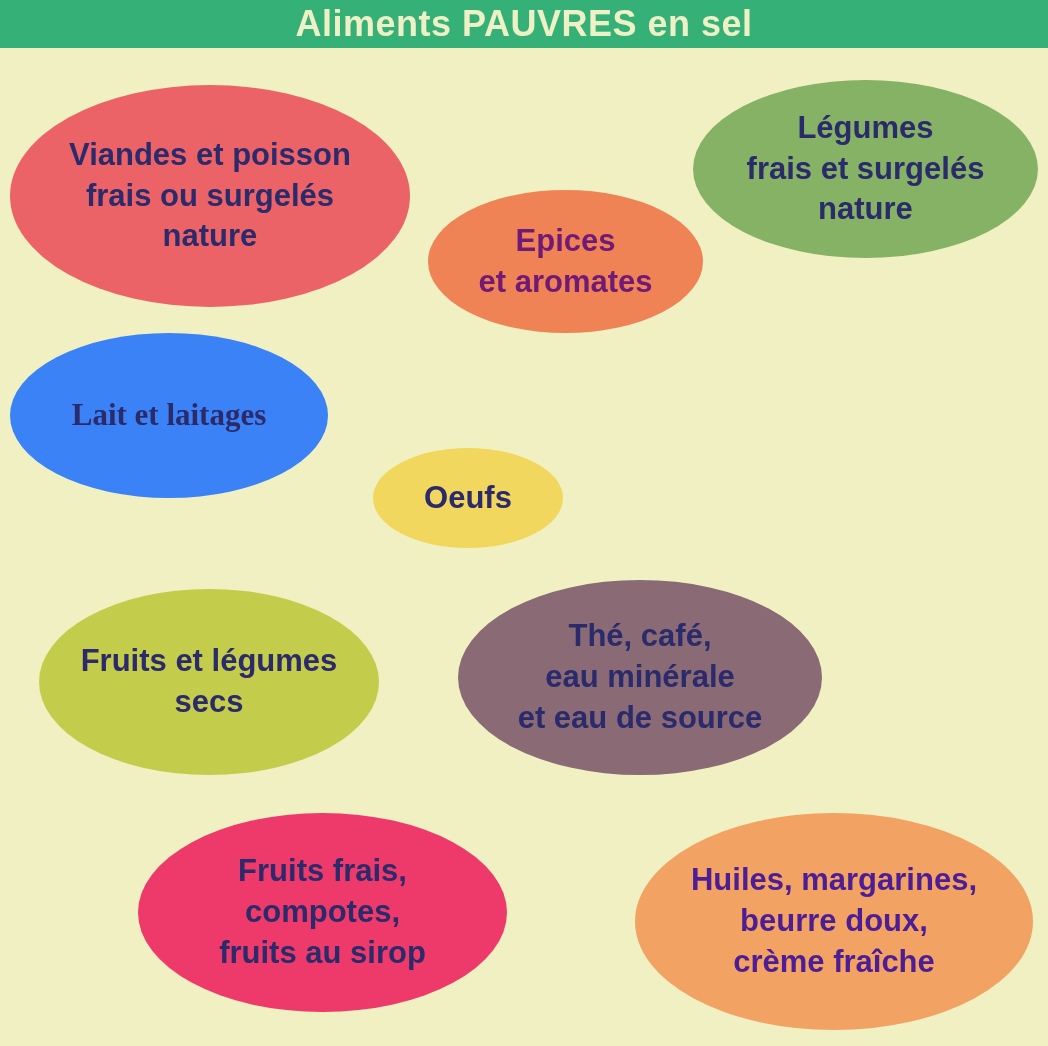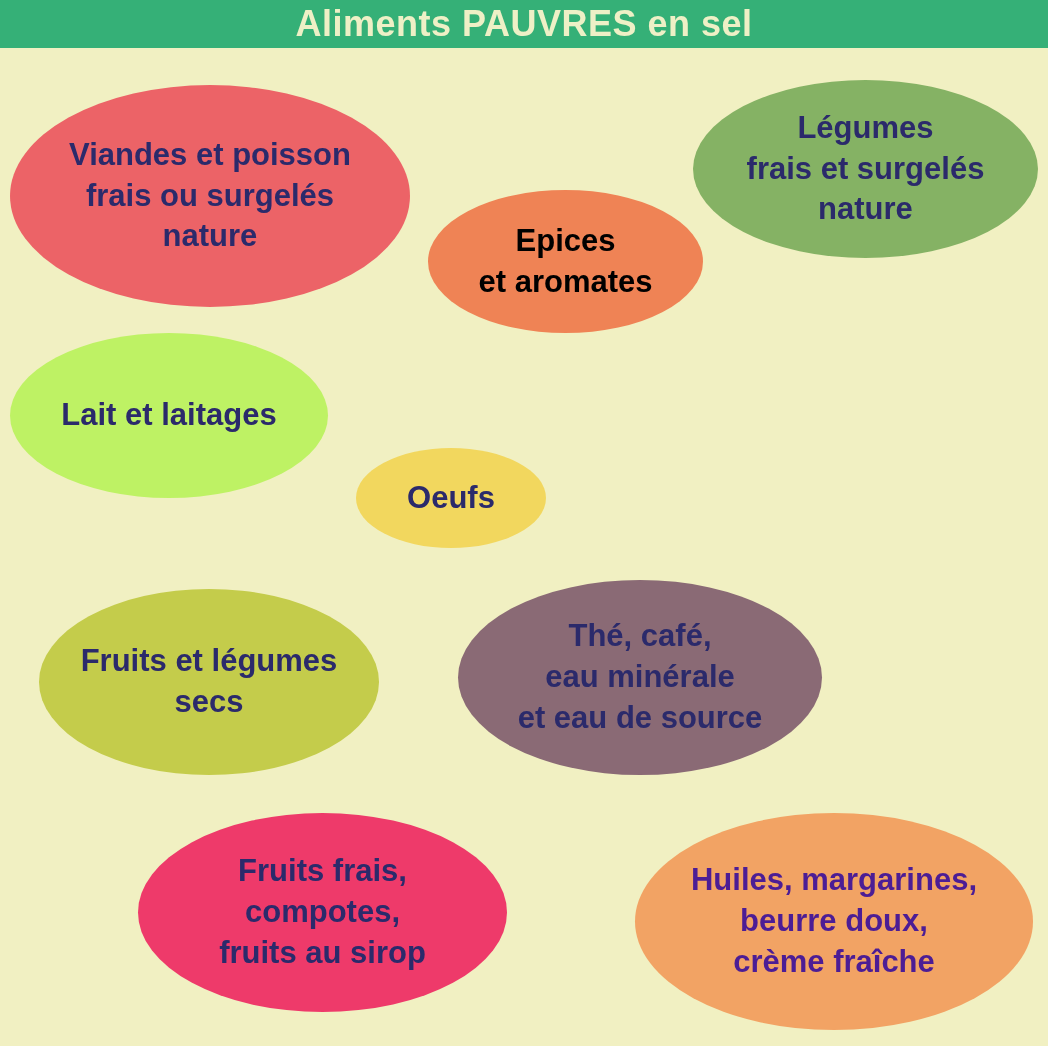--- a/index.html
+++ b/index.html
@@ -40,21 +40,21 @@
     font-size: 31px;
     font-weight: 700;
     line-height: 1.32;
     white-space: pre-line;
   }
   
   .e0 { left: 10px;  top: 85px;  width: 400px; height: 222px; }
   .e1 { left: 428px; top: 190px; width: 275px; height: 143px; }
   .e2 { left: 693px; top: 80px;  width: 345px; height: 178px; }
   .e3 { left: 10px;  top: 333px; width: 318px; height: 165px; }
-  .e4 { left: 356px; top: 448px; width: 190px; height: 100px; }
+  .e4 { left: 373px; top: 448px; width: 190px; height: 100px; }
   .e5 { left: 648px; top: 360px; width: 342px; height: 185px; }
   .e6 { left: 39px;  top: 589px; width: 340px; height: 186px; }
   .e7 { left: 458px; top: 580px; width: 364px; height: 195px; }
   .e8 { left: 138px; top: 813px; width: 369px; height: 199px; }
   .e9 { left: 635px; top: 813px; width: 398px; height: 217px; }
 </style>
 </head>
 <body>
 
 <div class="page" style="background-color: rgb(241, 240, 194);">
@@ -63,31 +63,31 @@
     <h1 class="title" style="color: rgb(238, 240, 198);">Aliments PAUVRES en sel</h1>
   </header>
 
   <div class="ellipse e0" style="background-color: rgb(236, 99, 103);">
     <span class="label" style="color: rgb(43, 42, 107);">Viandes et poisson
 frais ou surgelés
 nature</span>
   </div>
 
   <div class="ellipse e1" style="background-color: rgb(239, 131, 85);">
-    <span class="label" style="color: #000000;">Epices
+    <span class="label" style="color: #701a75;">Epices
 et aromates</span>
   </div>
 
   <div class="ellipse e2" style="background-color: rgb(133, 178, 100);">
     <span class="label" style="color: rgb(43, 42, 107);">Légumes
 frais et surgelés
 nature</span>
   </div>
 
-  <div class="ellipse e3" style="background-color: #bef264;">
+  <div class="ellipse e3" style="background-color: #3b82f6; font-family: Liberation Serif, serif;">
     <span class="label" style="color: rgb(43, 42, 107);">Lait et laitages</span>
   </div>
 
   <div class="ellipse e4" style="background-color: rgb(242, 215, 94);">
     <span class="label" style="color: rgb(43, 42, 107);">Oeufs</span>
   </div>
 
 
   <div class="ellipse e6" style="background-color: rgb(196, 204, 75);">
     <span class="label" style="color: rgb(43, 42, 107);">Fruits et légumes

